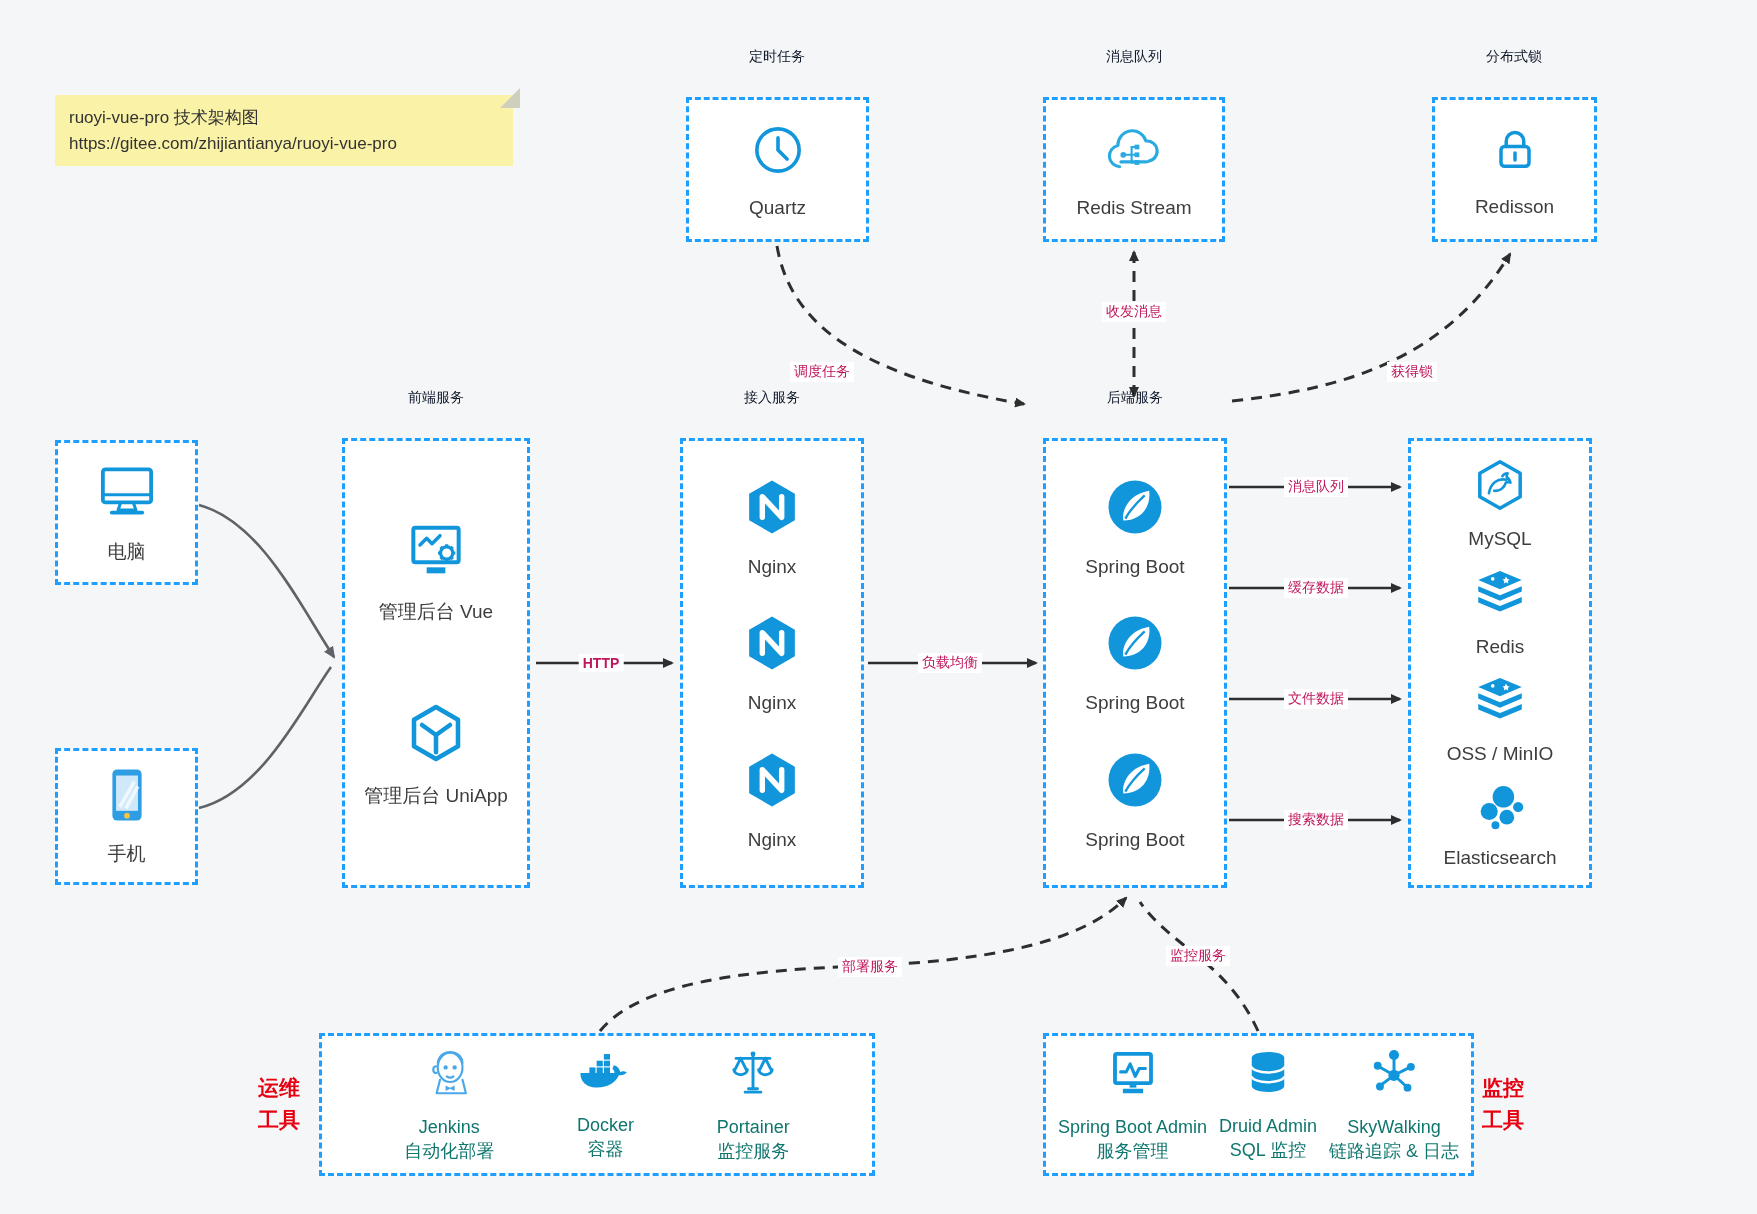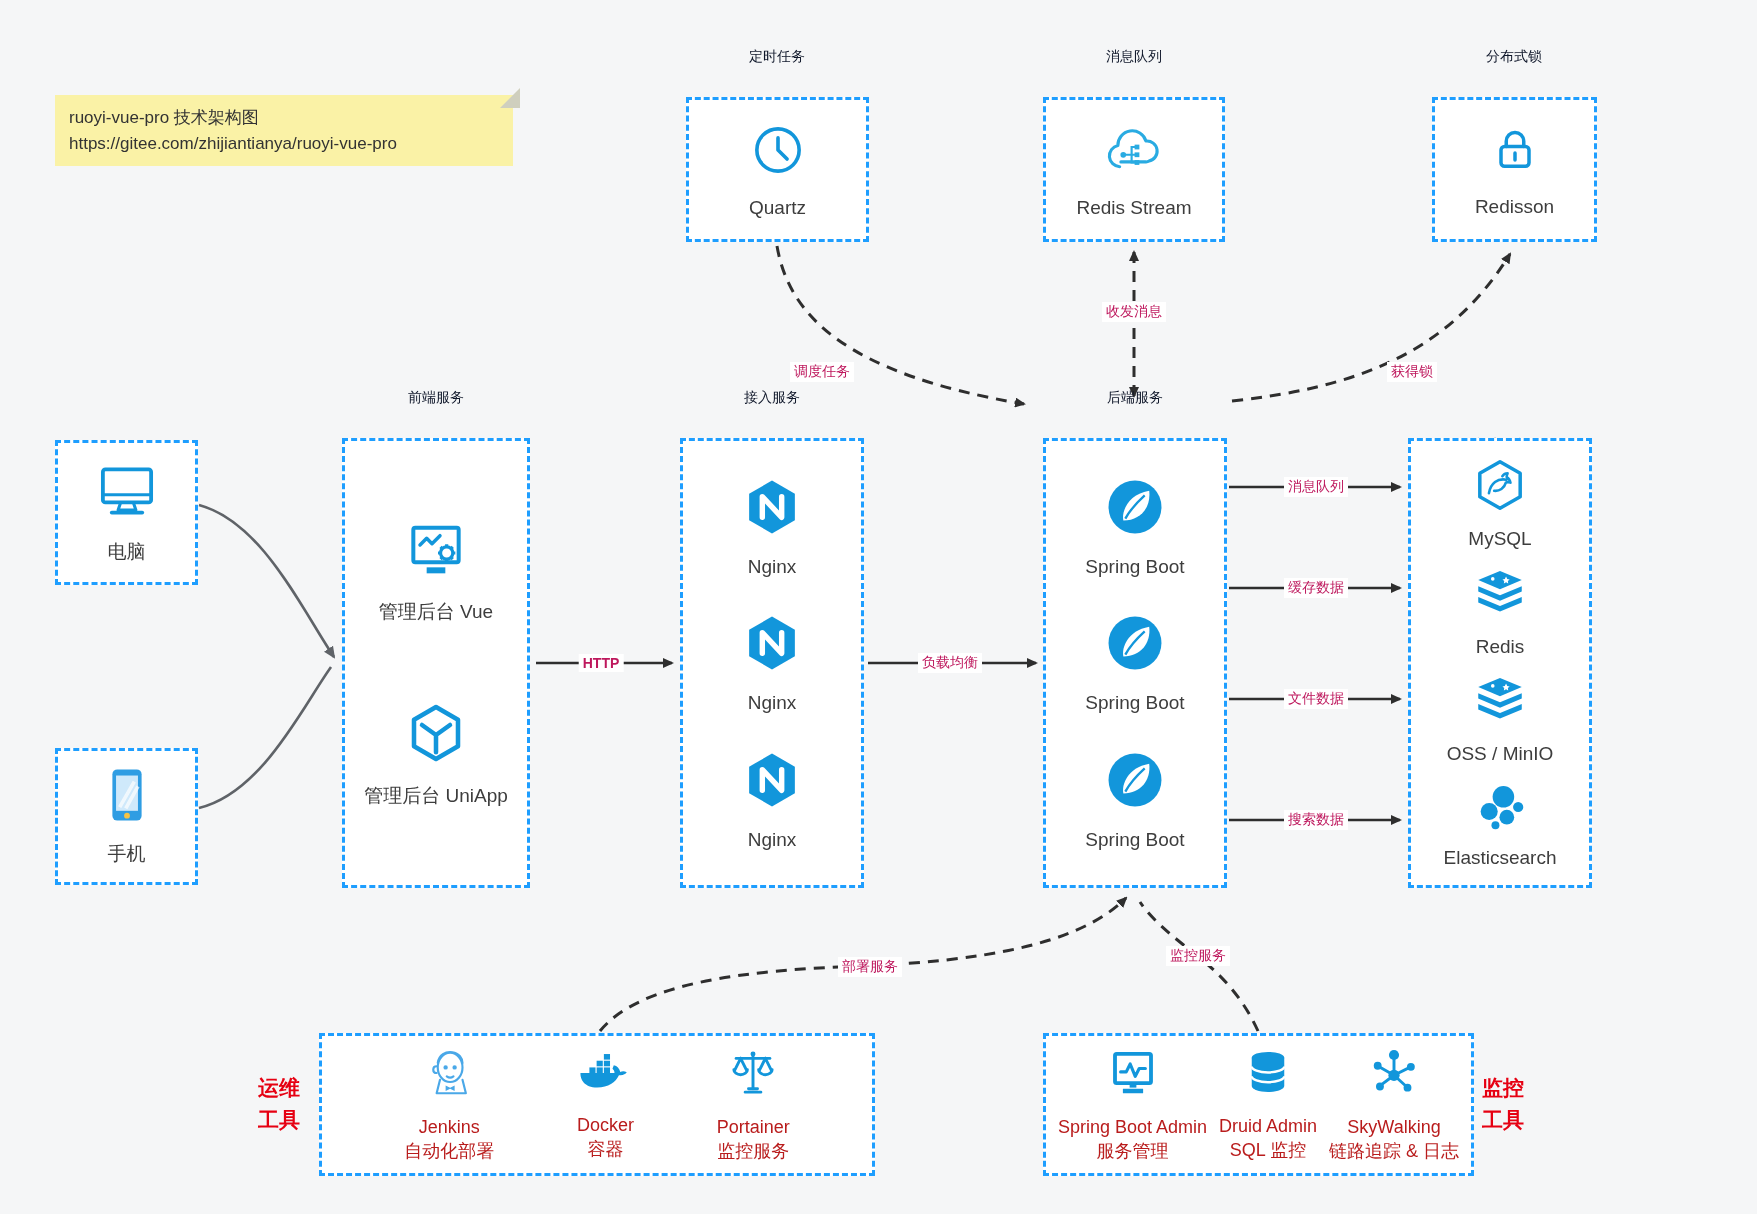--- a/index.html
+++ b/index.html
@@ -6,21 +6,21 @@
   .canvas{position:relative;width:1757px;height:1214px;background:#f5f6f7;overflow:hidden;
           font-family:"Liberation Sans","DejaVu Sans",sans-serif;}
   svg.edges{position:absolute;left:0;top:0;}
 
   .box{position:absolute;border:3px dashed #1e9eff;background:#fff;box-sizing:border-box;}
   .vstack{display:flex;flex-direction:column;align-items:center;justify-content:space-evenly;}
   .hstack{display:flex;flex-direction:row;align-items:center;justify-content:space-evenly;}
   .item{display:flex;flex-direction:column;align-items:center;gap:14px;}
   .item.tight{gap:11px;}
   .ilabel{font-size:19px;color:#3d3d3d;white-space:nowrap;}
-  .ilabel2{font-size:18px;color:#b91c1c;white-space:nowrap;text-align:center;line-height:1.35;}
+  .ilabel2{font-size:18px;color:#0f766e;white-space:nowrap;text-align:center;line-height:1.35;}
 
   .gtitle{position:absolute;transform:translateX(-50%);color:#0f172a;font-size:14px;font-weight:400;white-space:nowrap;}
   .side-title{position:absolute;color:#e60012;font-size:21px;font-weight:700;text-align:center;line-height:1.5;white-space:nowrap;}
 
   .elabel{position:absolute;transform:translate(-50%,-50%);background:#fff;padding:1px 4px;
           font-size:14px;color:#be185d;white-space:nowrap;}
 
   .note{position:absolute;left:55px;top:95px;width:430px;background:#faf2a6;padding:10px 14px;
         color:#333;font-size:17px;line-height:1.5;}
   .note::after{content:"";position:absolute;right:-7px;top:-7px;width:0;height:0;

